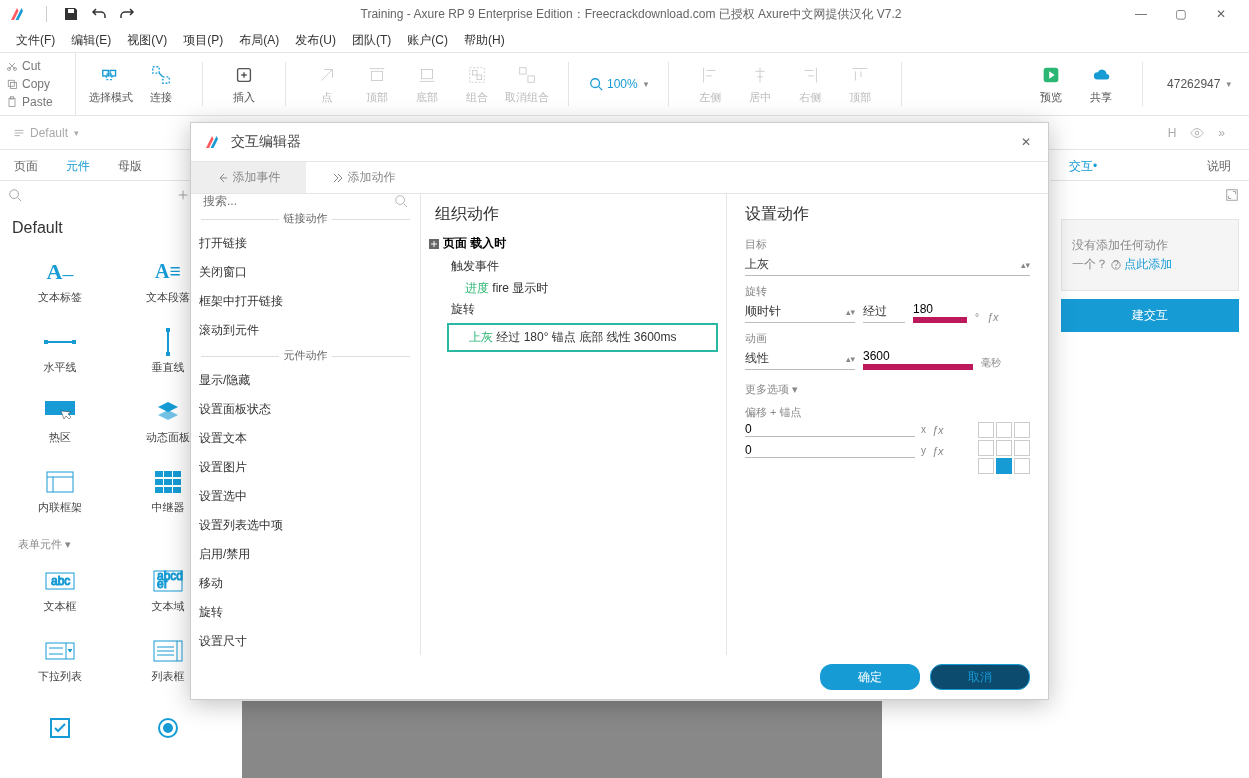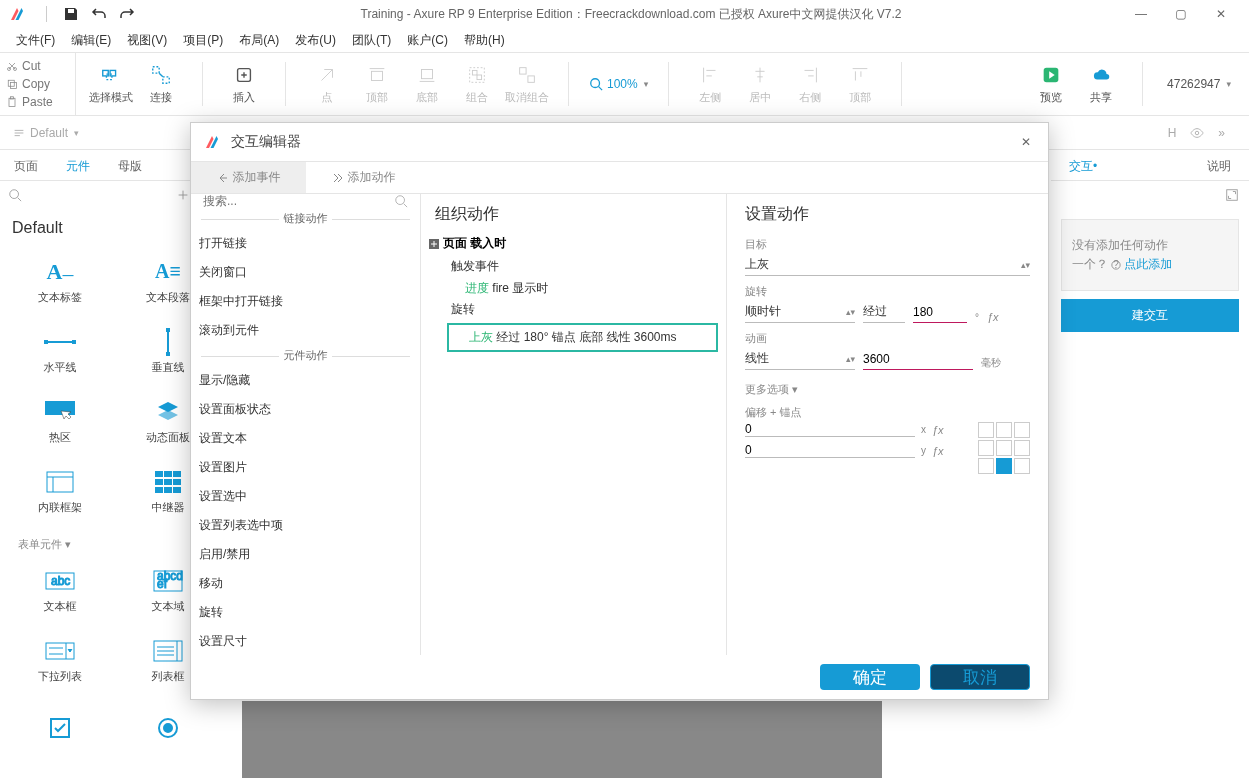--- a/index.html
+++ b/index.html
@@ -83,31 +83,31 @@
 .evt-indent{padding-left:30px;font-size:12px;color:#333;line-height:1.8}
 .evt-indent .green{color:#2bb673}
 .evt-sel{margin:2px 8px 2px 26px;border:2px solid #2bb8a3;padding:4px 20px;font-size:12px;color:#333}
 .evt-sel .green{color:#2bb673}
 .config-inner{padding:10px 18px}
 .config-lbl{font-size:11px;color:#888;margin:8px 0 2px}
 .config-select{width:100%;height:22px;border:none;border-bottom:1px solid #bbb;background:transparent;font-size:12px;color:#333;display:flex;align-items:center;justify-content:space-between;cursor:pointer}
 .config-select .caret{color:#888;font-size:9px}
 .config-row{display:flex;align-items:flex-end;gap:8px}
 .config-row .config-select{flex:1}
-.config-field{border:none;border-bottom:1px solid #be185d;background:transparent;width:60px;height:22px;font-size:12px}
+.config-field{border:none;border-bottom:6px solid #be185d;background:transparent;width:60px;height:22px;font-size:12px}
 .fx{color:#888;font-style:italic;font-size:11px;cursor:pointer}
 .unit{font-size:10px;color:#888}
 .more-opts{font-size:11px;color:#888;margin-top:12px;cursor:pointer}
 .anchor-section .xy-row{display:flex;align-items:center;gap:6px;margin-bottom:6px}
 .anchor-section input{border:none;border-bottom:1px solid #bbb;width:170px;font-size:12px}
 .anchor-grid{display:grid;grid-template-columns:repeat(3,16px);grid-template-rows:repeat(3,16px);gap:2px}
 .anchor-grid .cell{border:1px solid #ccc;cursor:pointer}
 .anchor-grid .cell.sel{background:#169bd5;border-color:#169bd5}
 .dlg-footer{height:44px;display:flex;align-items:center;justify-content:flex-end;padding:0 18px;gap:10px}
-.dlg-footer .btn{width:100px;height:26px;display:flex;align-items:center;justify-content:center;border-radius:4px;cursor:pointer;font-size:17px}
+.dlg-footer .btn{width:100px;height:26px;display:flex;align-items:center;justify-content:center;border-radius:12px;cursor:pointer;font-size:12px}
 .dlg-footer .btn.ok{background:#169bd5;color:#fff}
 .dlg-footer .btn.cancel{border:1px solid #169bd5;color:#169bd5;background:#0c4a6e}
 .axlogo{display:inline-block}
 </style>
 </head>
 <body>
 
 <div class="titlebar">
   <svg class="logo axlogo" viewBox="0 0 24 24">
       <path d="M4 20 L12 4 L14 8 L8 20 Z" fill="#ff5a5f"></path>

